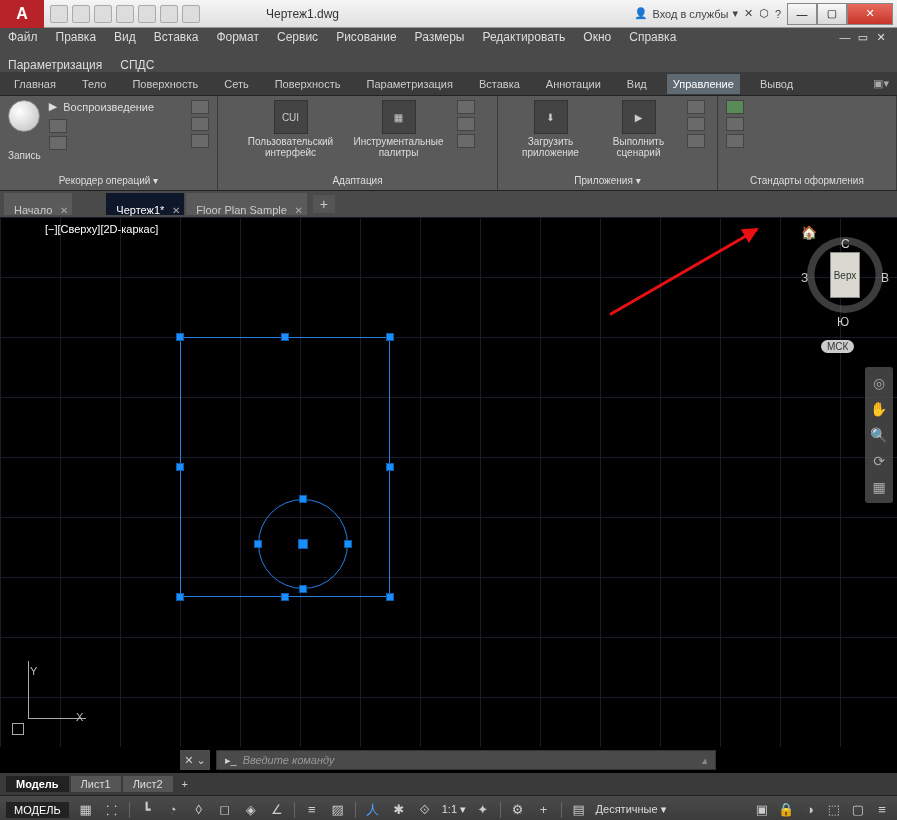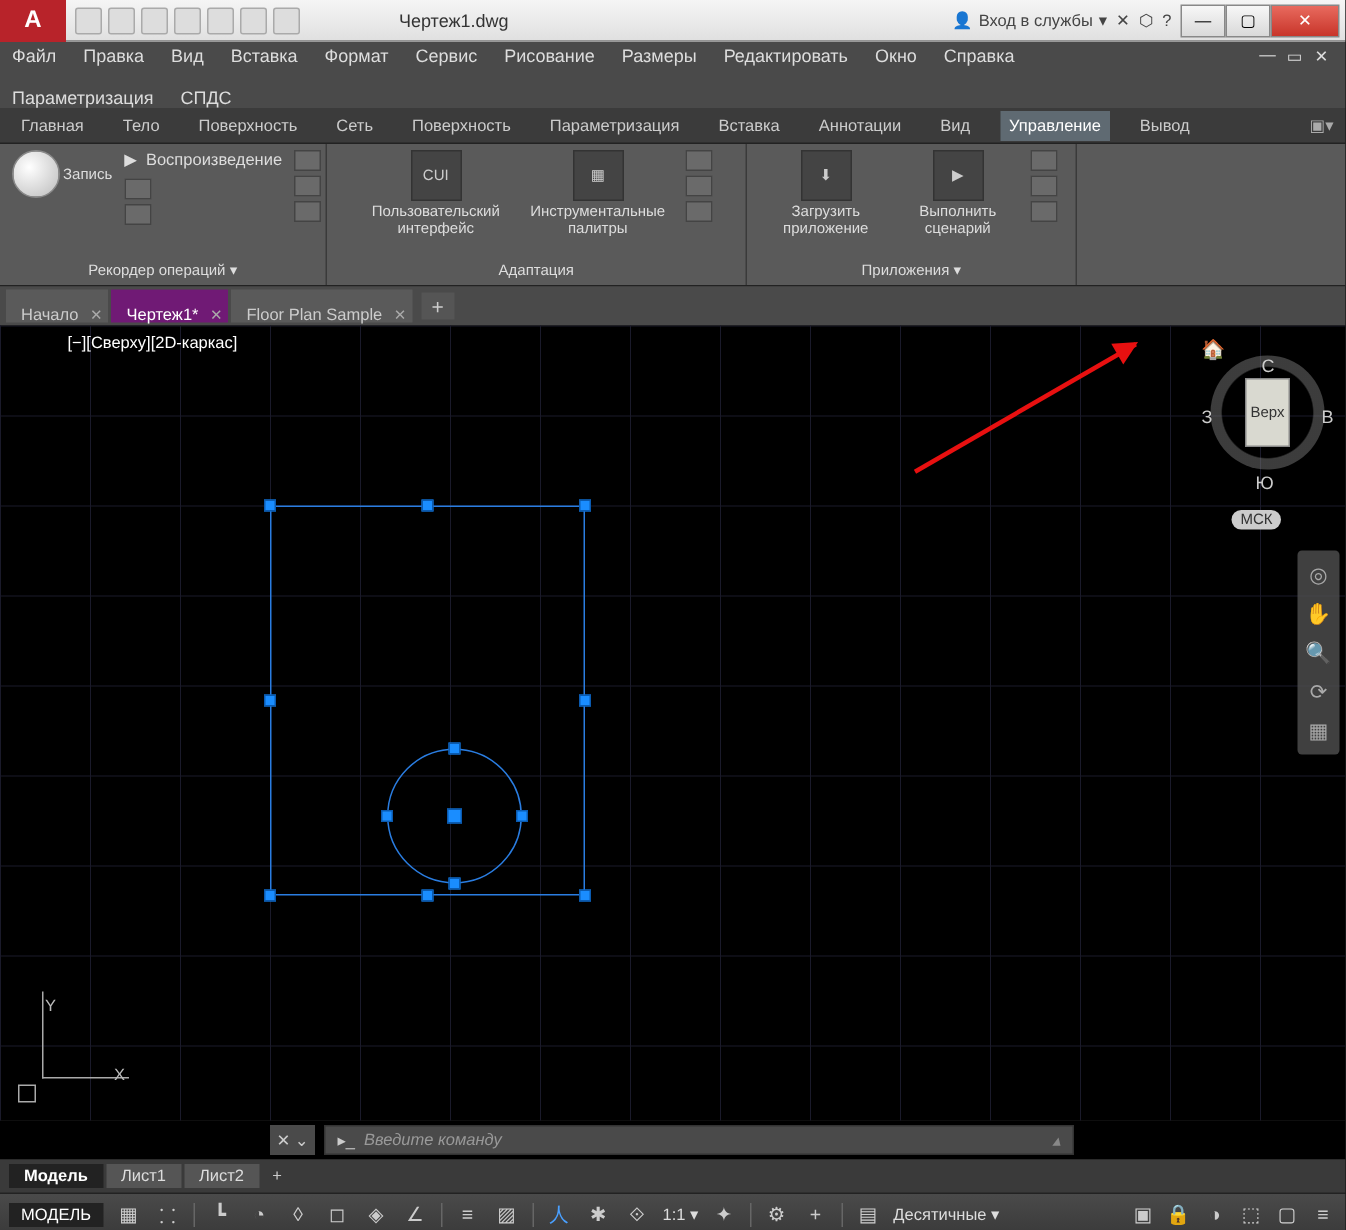--- a/index.html
+++ b/index.html
@@ -37,21 +37,21 @@
 .panel-content { flex:1; display:flex; gap:8px; align-items:flex-start; font-size:11px; color:#ddd;}
 .big-btn { display:flex; flex-direction:column; align-items:center; gap:2px; font-size:10px; color:#ddd; text-align:center; width:100px;}
 .big-btn .icon { width:34px; height:34px; background:#444; border:1px solid #333; display:flex; align-items:center; justify-content:center; font-size:10px; color:#ccc;}
 .record-circle { width:32px; height:32px; border-radius:50%; background: radial-gradient(circle at 35% 35%, #fff, #bbb); border:1px solid #888;}
 .small-stack { display:flex; flex-direction:column; gap:3px;}
 .small-ico { width:18px; height:14px; background:#6a6a6a; border:1px solid #444;}
 
 
 .filetabs { background: #4a4a4a; height: 26px; display: flex; align-items: center; padding-left: 4px; gap:2px;}
 .filetab { background: #5a5a5a; color:#ccc; font-size:11px; padding:16px 20px 4px 10px; position:relative; display:flex; align-items:center; height:22px;}
-.filetab.active { background:#701a75; color:#fff;}
+.filetab.active { background:#0f172a; color:#fff;margin-left:32px;}
 .filetab .close { position:absolute; right:4px; font-size:10px; color:#aaa;}
 .newtab { width:22px; height:18px; background:#555; color:#ccc; display:flex; align-items:center; justify-content:center; font-size:14px; margin-left:4px;}
 
 
 .workspace { position: relative; background: #000; height: 530px; }
 .vp-label { position:absolute; left:6px; top:6px; color:#fff; font-size:11px;padding-left:39px;}
 .grid { position:absolute; inset:0; background-image: linear-gradient(#1a1a2a 1px, transparent 1px), linear-gradient(90deg, #1a1a2a 1px, transparent 1px); background-size: 60px 60px; }
 .rect-sel { position:absolute; left:180px; top:120px; width:210px; height:260px; border:1.5px solid #2a7de1;}
 .grip { position:absolute; width:8px; height:8px; background:#1a8dff; border:1px solid #0a5ab0;}
 .circle-sel { position:absolute; left:258px; top:282px; width:90px; height:90px; border:1.5px solid #2a7de1; border-radius:50%;}
@@ -157,21 +157,21 @@
   <div class="ribbon-tab">Аннотации</div>
   <div class="ribbon-tab">Вид</div>
   <div class="ribbon-tab active">Управление</div>
   <div class="ribbon-tab">Вывод</div>
   <span style="margin-left:auto; margin-right:8px; color:#aaa">▣▾</span>
 </div>
 
 <div class="ribbon">
   <div class="panel" style="width:218px">
     <div class="panel-content">
-      <div style="display:flex;flex-direction:row;align-items:center;gap:2px">
+      <div style="display:flex;flex-direction:column;align-items:center;gap:18px">
         <div class="record-circle"></div>
         <span style="font-size:10px">Запись</span>
       </div>
       <div style="flex:1">
         <div style="display:flex;align-items:center;gap:6px">
             <span>▶</span>
             <span>Воспроизведение</span>
           </div>
         <div class="small-stack" style="margin-top:6px">
           <div class="small-ico"></div>
@@ -215,20 +215,30 @@
         <span>Выполнить сценарий</span>
       </div>
       <div class="small-stack">
         <div class="small-ico"></div>
         <div class="small-ico"></div>
         <div class="small-ico"></div>
       </div>
     </div>
     <div class="panel-title">Приложения ▾</div>
   </div>
+  <div class="panel" style="flex:1">
+    <div class="panel-content">
+      <div class="small-stack">
+        <div class="small-ico" style="background:#5a8a5a"></div>
+        <div class="small-ico"></div>
+        <div class="small-ico"></div>
+      </div>
+    </div>
+    <div class="panel-title">Стандарты оформления</div>
+  </div>
 </div>
 
 <div class="filetabs">
   <div class="filetab">
       <span>Начало</span>
       <span class="close">✕</span>
     </div>
   <div class="filetab active">
       <span>Чертеж1*</span>
       <span class="close">✕</span>

